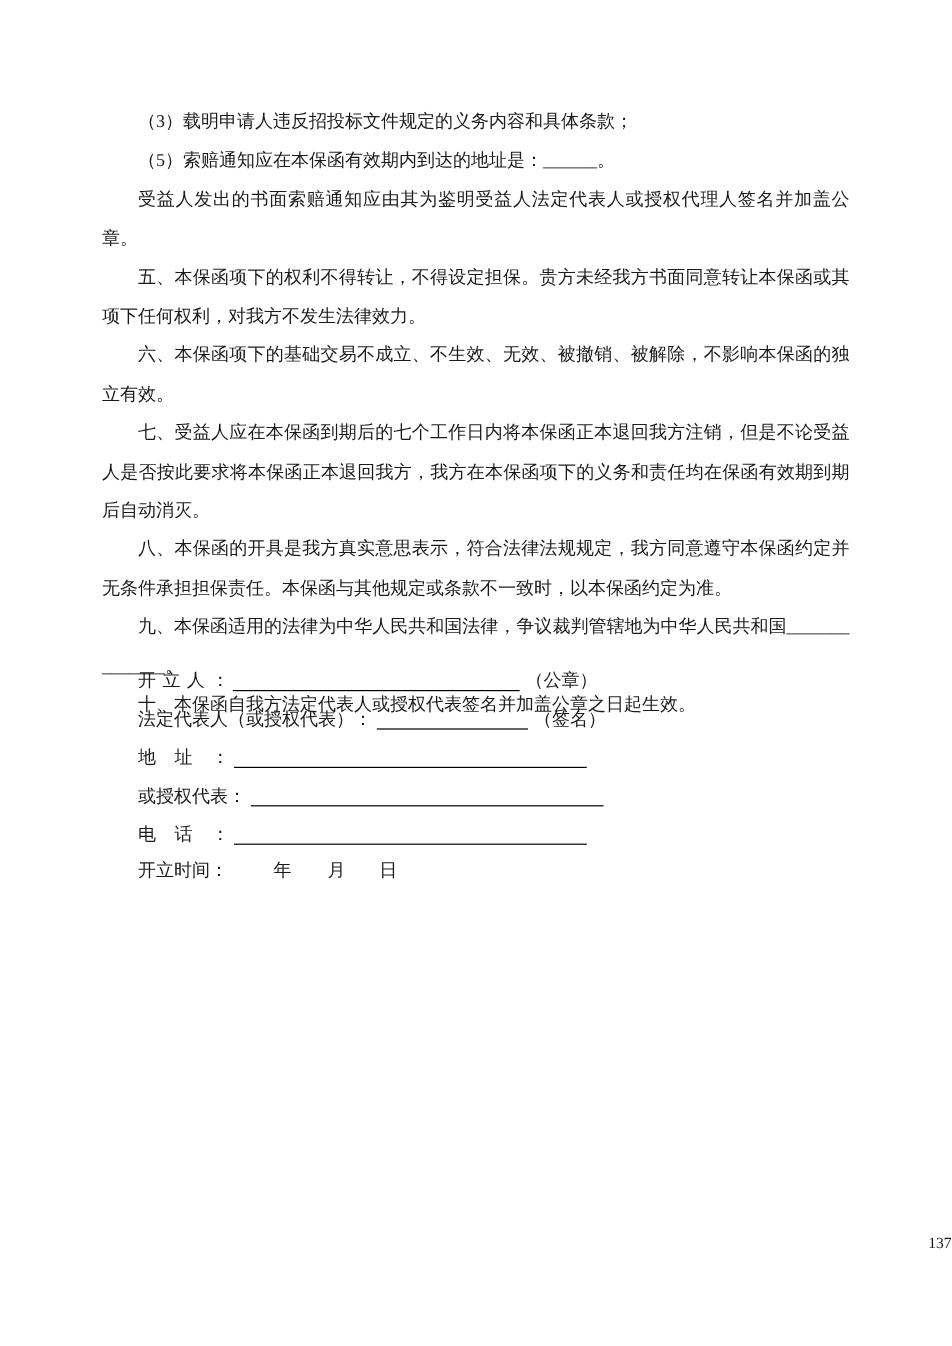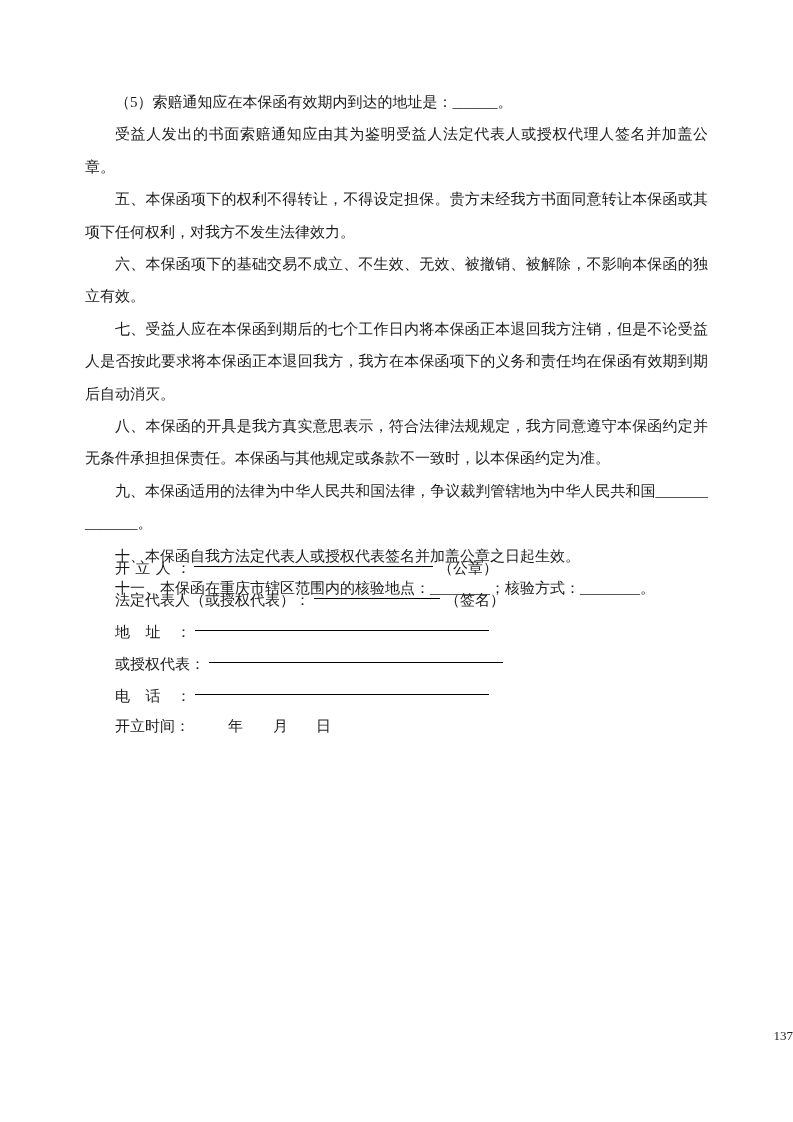--- a/index.html
+++ b/index.html
@@ -32,21 +32,21 @@
   }
   .sig-block {
     position: absolute;
     left: 115px;
     top: 552px;
     width: 430px;
     font-size: 15px;
   }
   .sig-row {
     display: flex;
-    align-items: flex-start;
+    align-items: center;
     height: 32px;
     line-height: 32px;
     white-space: nowrap;
   }
   .sig-row-date {
     height: 28px;
     line-height: 28px;
     font-family: Liberation Serif, serif;
   }
   .sig-label {
@@ -81,29 +81,29 @@
     font-size: 13px;
     line-height: 16px;
   }
 </style>
 </head>
 <body>
 
 <div class="page">
 
   <div class="content">
+    <p>（3）载明申请人违反招投标文件规定的义务内容和具体条款；</p>
     <p>（5）索赔通知应在本保函有效期内到达的地址是：______。</p>
     <p>受益人发出的书面索赔通知应由其为鉴明受益人法定代表人或授权代理人签名并加盖公章。</p>
     <p>五、本保函项下的权利不得转让，不得设定担保。贵方未经我方书面同意转让本保函或其项下任何权利，对我方不发生法律效力。</p>
     <p>六、本保函项下的基础交易不成立、不生效、无效、被撤销、被解除，不影响本保函的独立有效。</p>
     <p>七、受益人应在本保函到期后的七个工作日内将本保函正本退回我方注销，但是不论受益人是否按此要求将本保函正本退回我方，我方在本保函项下的义务和责任均在保函有效期到期后自动消灭。</p>
     <p>八、本保函的开具是我方真实意思表示，符合法律法规规定，我方同意遵守本保函约定并无条件承担担保责任。本保函与其他规定或条款不一致时，以本保函约定为准。</p>
     <p>九、本保函适用的法律为中华人民共和国法律，争议裁判管辖地为中华人民共和国______________。</p>
     <p>十、本保函自我方法定代表人或授权代表签名并加盖公章之日起生效。</p>
-    <p>十一、本保函在重庆市辖区范围内的核验地点：________；核验方式：________。</p>
   </div>
 
   <div class="sig-block">
 
     <div class="sig-row">
       <span class="sig-label spread">开立人：</span>
       <span class="sig-line w-seal"></span>
       <span class="sig-suffix">（公章）</span>
     </div>
 

